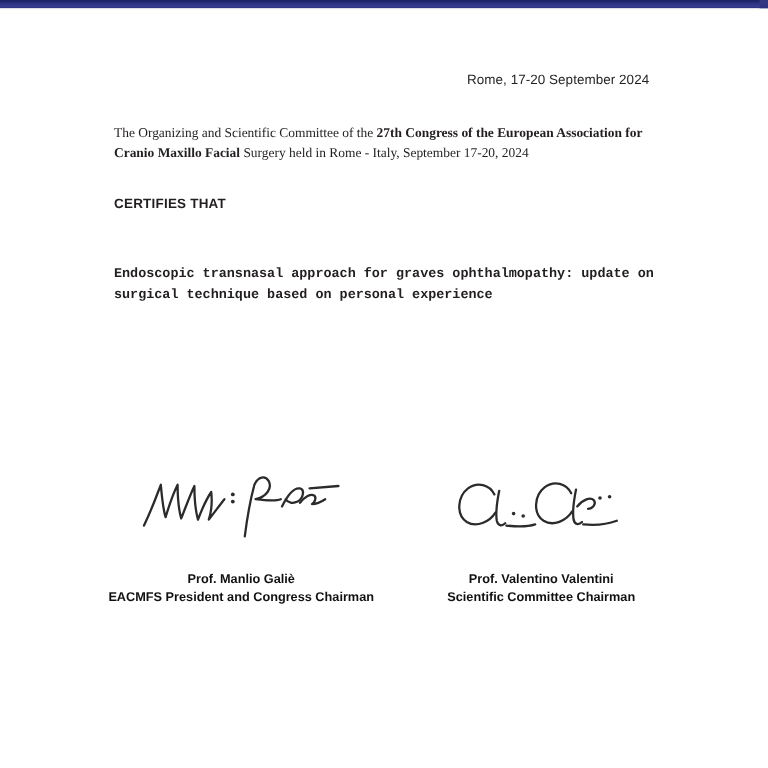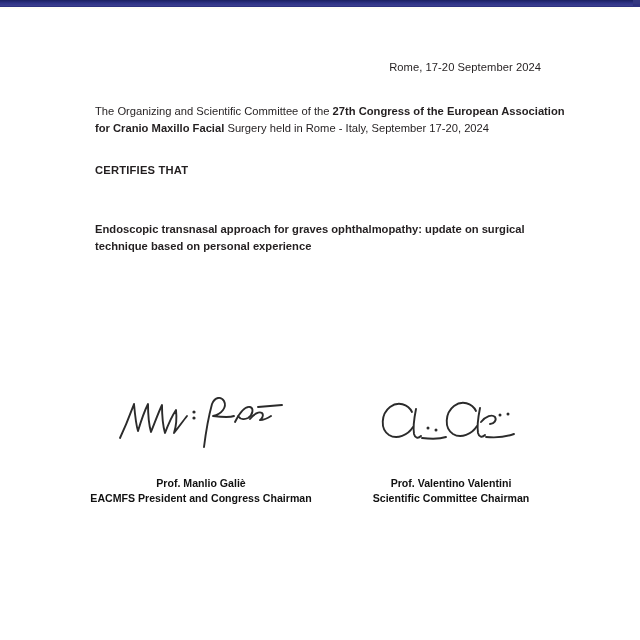--- a/index.html
+++ b/index.html
@@ -79,24 +79,24 @@
 
   .para {
     position: absolute;
     left: 89px;
     width: 470px;
     font-size: 11.2px;
     line-height: 17px;
     color: #231f20;
   }
 
-  .para.intro       { top: 103px; }
+  .para.intro       { top: 103px; font-family: Liberation Serif, serif; }
   .para.certifies   { top: 162px; font-weight: bold; letter-spacing: 0.2px; }
   .para.accepted    { top: 192px; }
-  .para.poster-title{ top: 221px; font-weight: bold; }
+  .para.poster-title{ top: 221px; font-weight: bold; font-family: Liberation Mono, monospace; }
   .para.authors     { top: 264px; }
   .para.affiliation { top: 291px; font-style: italic; width: 485px; }
 
   .para b { font-weight: bold; }
 
   
   .sig-area {
     position: absolute;
     top: 390px;
     left: 0;

